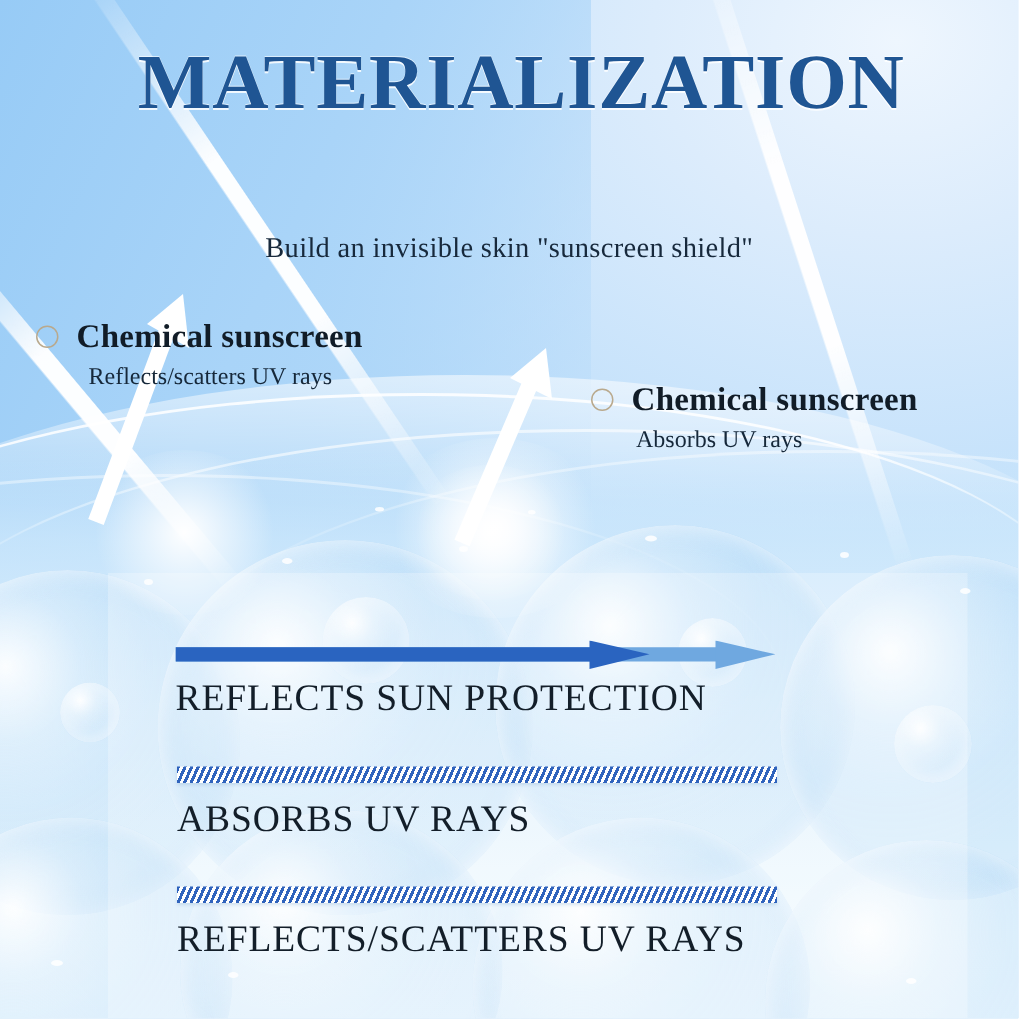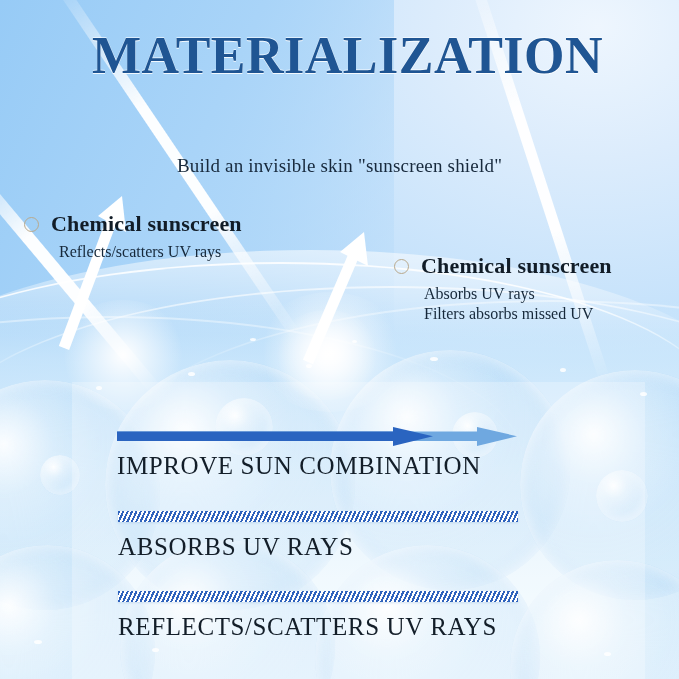--- a/index.html
+++ b/index.html
@@ -251,40 +251,39 @@
     </div>
   </div>
 
   <div class="feature" id="feature-chemical">
     <div class="feature-head">
       <span class="bullet"></span>
       <span class="feature-title">Chemical sunscreen</span>
     </div>
     <div class="feature-lines">
       <div>Absorbs UV rays</div>
-      <div>Filters absorbs missed UV</div>
     </div>
   </div>
 
   <div class="arrow-layer">
     <svg width="400" height="22" viewBox="0 0 400 22">
 
       <g>
         <rect x="0" y="4.5" width="366" height="9.5" fill="#6fa8e0"></rect>
         <path d="M360 0 L400 9.2 L360 19 Z" fill="#6fa8e0"></path>
       </g>
 
       <g>
         <rect x="0" y="4.5" width="282" height="9.5" fill="#2a64c0"></rect>
         <path d="M276 0 L316 9.2 L276 19 Z" fill="#2a64c0"></path>
       </g>
     </svg>
   </div>
 
-  <div class="row-label" id="label-improve">IMPROVE SUN COMBINATION</div>
+  <div class="row-label" id="label-improve">REFLECTS SUN PROTECTION</div>
 
   <div class="hatch" id="hatch-absorb"></div>
   <div class="row-label" id="label-absorb">ABSORBS UV RAYS</div>
 
   <div class="hatch" id="hatch-reflect"></div>
   <div class="row-label" id="label-reflect">REFLECTS/SCATTERS UV RAYS</div>
 
 </div>
 
 </body></html>

